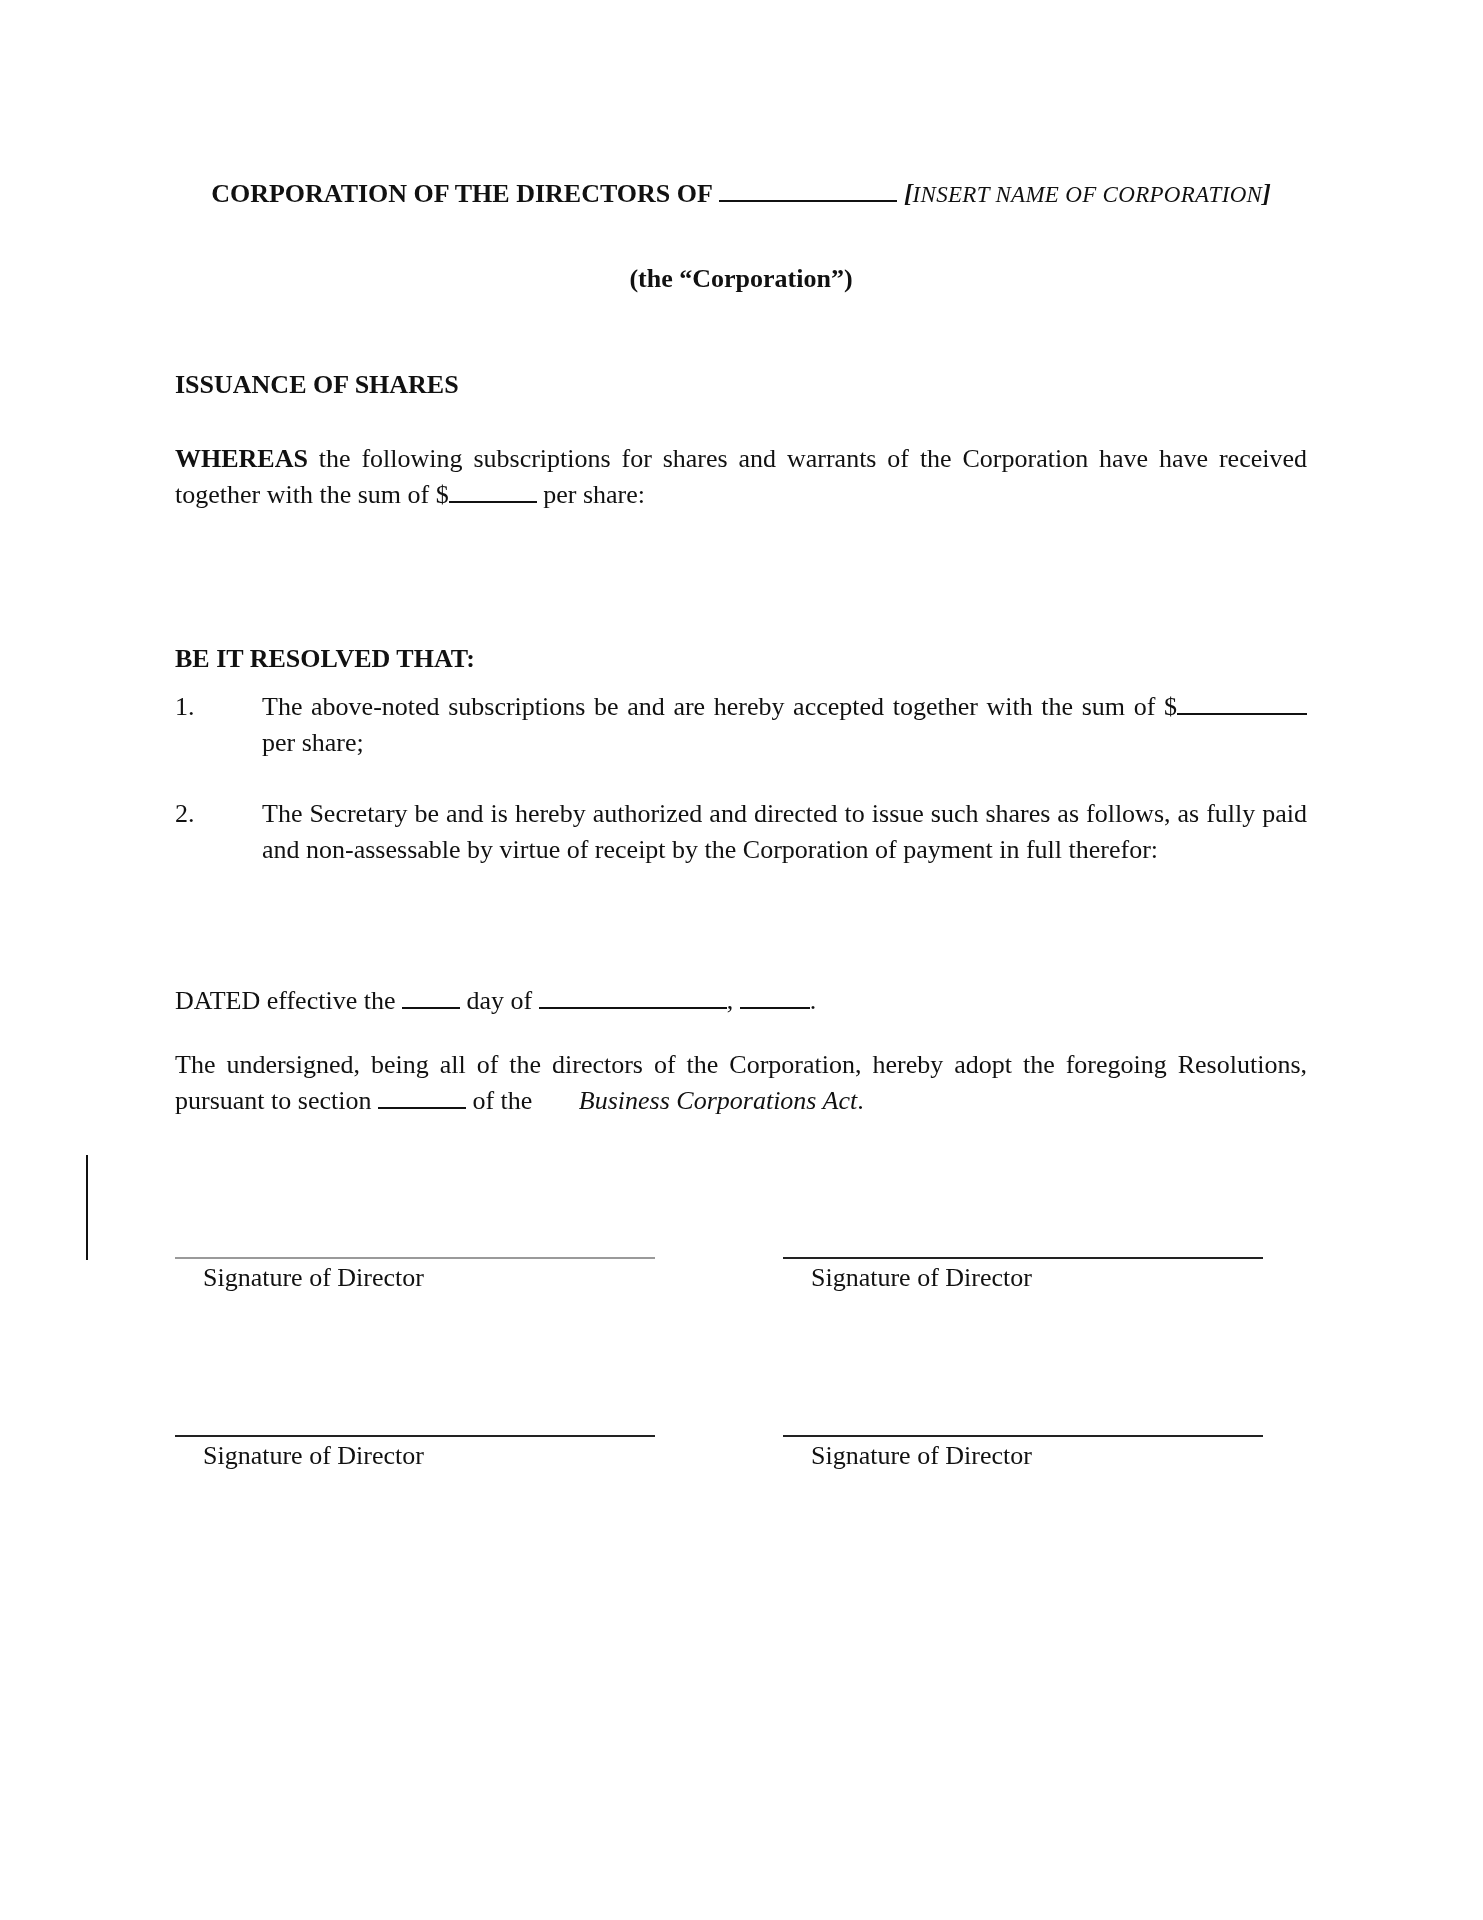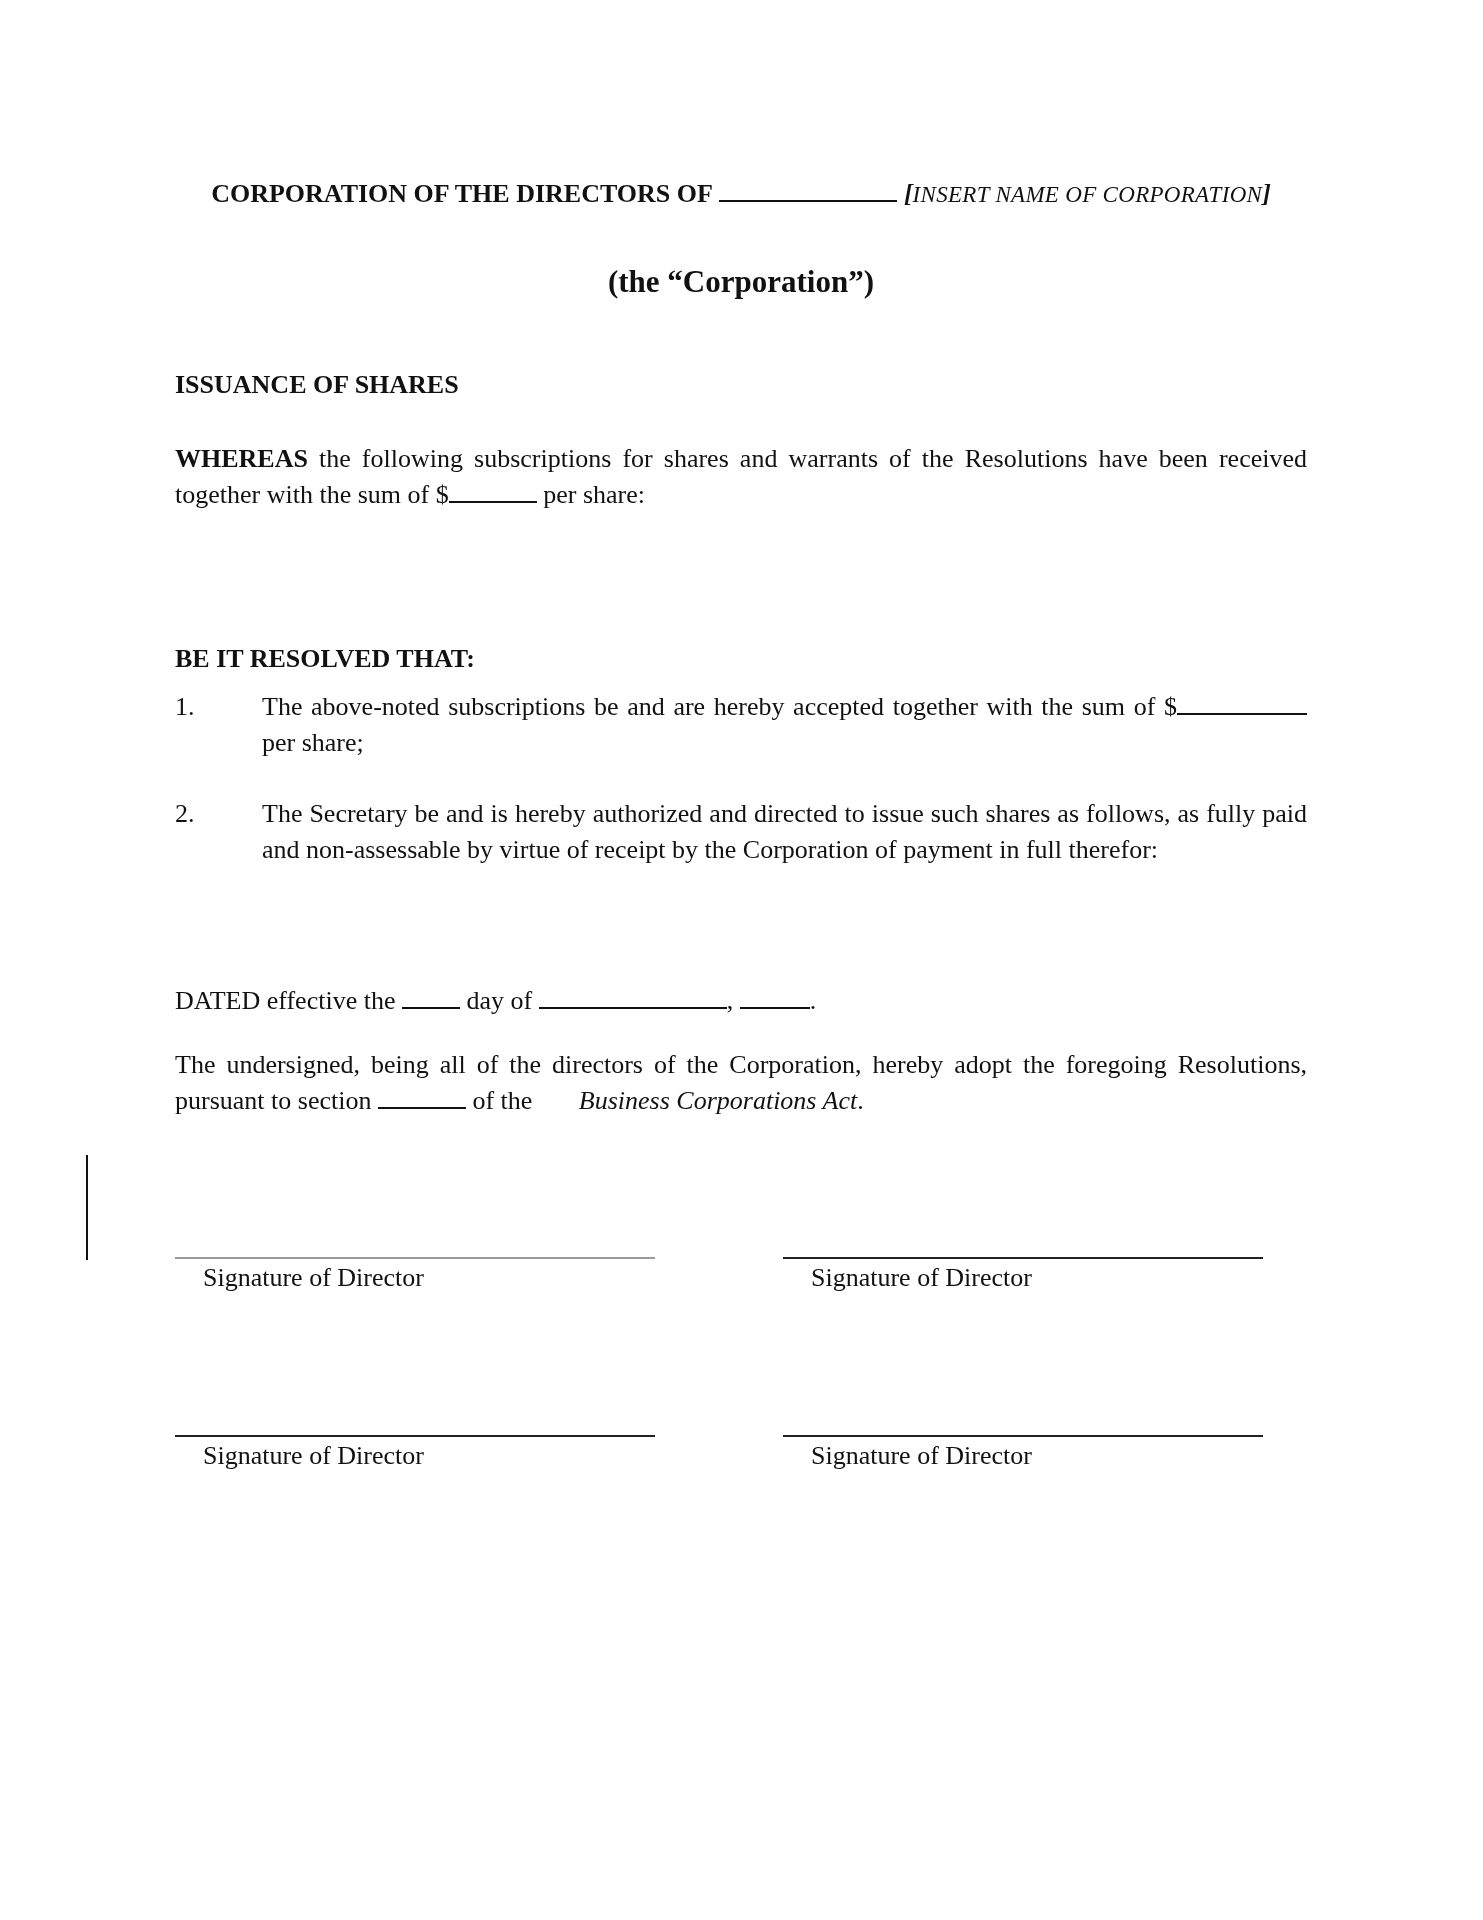--- a/index.html
+++ b/index.html
@@ -4,21 +4,21 @@
 <style>
   html, body { margin:0; padding:0; background:#ffffff; }
   body { width:1483px; height:1920px; position:relative; overflow:hidden;
          font-family:"Liberation Serif", "DejaVu Serif", serif; color:#111; }
   .abs { position:absolute; }
   .title { left:175px; width:1132px; top:176px; text-align:center; font-size:26px; line-height:36px; }
   .title .b { font-weight:bold; }
   .title .i { font-style:italic; font-size:23px; letter-spacing:0.3px; }
   .title .br { font-weight:bold; font-style:italic; }
   .blank { display:inline-block; border-bottom:2px solid #111; vertical-align:baseline; height:1px; }
-  .subtitle { left:175px; width:1132px; top:264px; text-align:center; font-size:31px; font-weight:bold; }
+  .subtitle { left:175px; width:1132px; top:264px; text-align:center; font-size:26px; font-weight:bold; }
   .heading { left:175px; top:370px; font-size:26px; font-weight:bold; }
   .para { left:175px; width:1132px; font-size:26px; line-height:36px; text-align:justify; }
   .para .b { font-weight:bold; }
   .para .i { font-style:italic;margin-left:40px; }
   .item { left:175px; width:1132px; font-size:26px; line-height:36px; }
   .item .num { position:absolute; left:0; top:0; }
   .item .txt { margin-left:87px; text-align:justify; text-align-last:left; }
   .bar { left:86px; top:1155px; width:2px; height:105px; background:#111; }
   .sigline { height:2px; }
   .siglabel { font-size:26px;margin-left:28px; }
@@ -30,21 +30,21 @@
   <span class="b">CORPORATION OF THE DIRECTORS OF</span>
   <span class="blank" style="width:178px;"></span>
   <span class="br">[</span><span class="i">INSERT NAME OF CORPORATION</span><span class="br">]</span>
 </div>
 
 <div class="abs subtitle">(the “Corporation”)</div>
 
 <div class="abs heading">ISSUANCE OF SHARES</div>
 
 <div class="abs para" style="top:441px;">
-  <span class="b">WHEREAS</span><span> the following subscriptions for shares and warrants of the Resolutions have been received together with the sum of $</span><span class="blank" style="width:88px;"></span><span> per share:</span>
+  <span class="b">WHEREAS</span><span> the following subscriptions for shares and warrants of the Corporation have have received together with the sum of $</span><span class="blank" style="width:88px;"></span><span> per share:</span>
 </div>
 
 <div class="abs heading" style="top:644px;">BE IT RESOLVED THAT:</div>
 
 <div class="abs item" style="top:689px;">
   <span class="num">1.</span>
   <div class="txt">
     <span>The above-noted subscriptions be and are hereby accepted together with the sum of $</span><span class="blank" style="width:130px;"></span><span> per share;</span>
   </div>
 </div>

